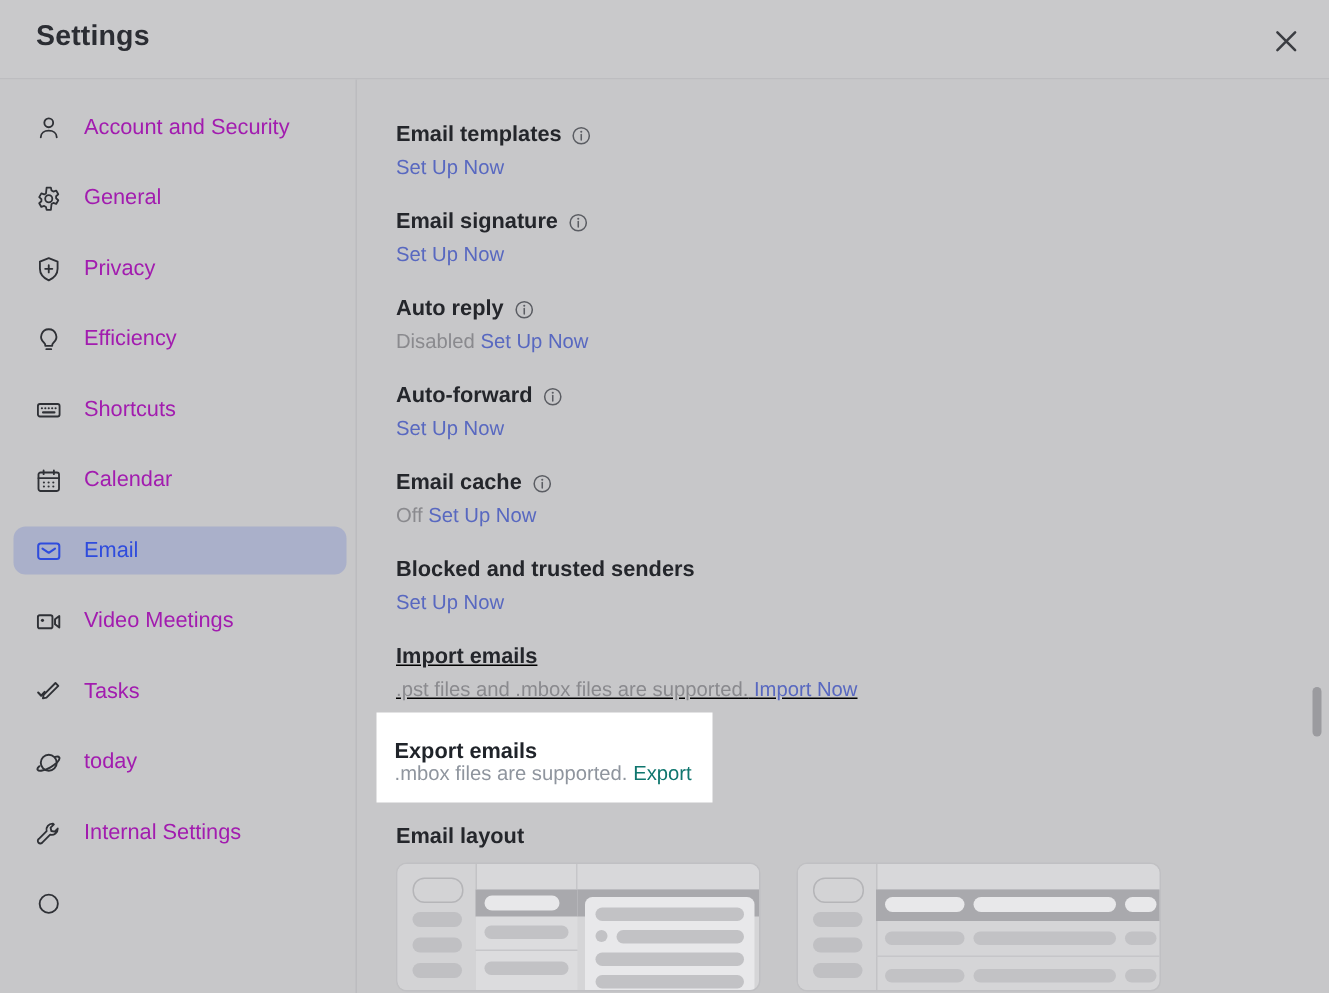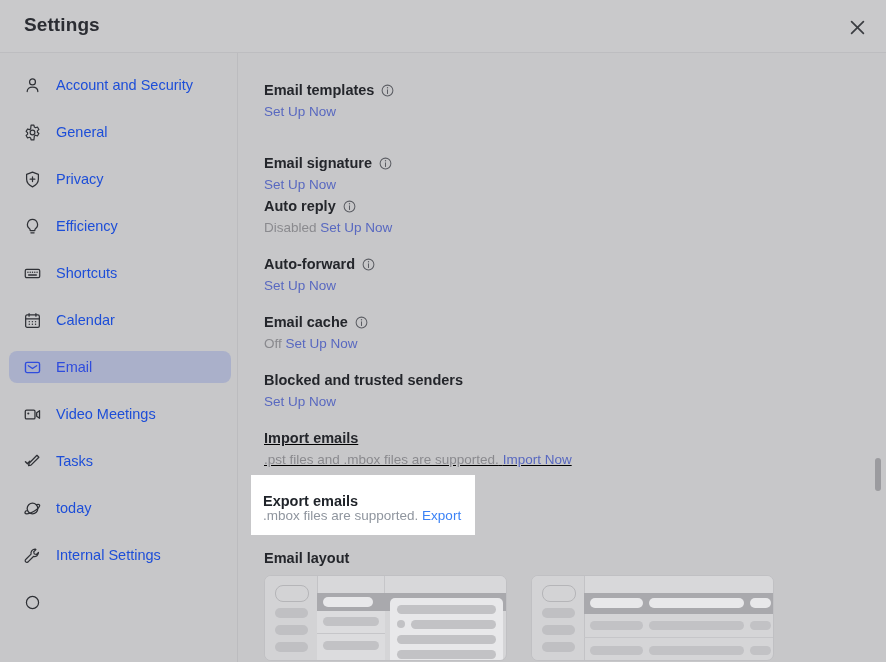--- a/index.html
+++ b/index.html
@@ -48,21 +48,21 @@
     border-radius:8px;padding-left:13px;box-sizing:border-box;
     cursor:pointer;
   }
   .nav-item .ic{
     width:20px;height:20px;flex:0 0 20px;
     display:flex;align-items:center;justify-content:center;
     color:#2f3136;
   }
   .nav-item .ic svg{display:block;}
   .nav-item .lbl{
-    margin-left:14px;font-size:14.5px;color:#1d4ed8;
+    margin-left:14px;font-size:14.5px;color:#a21caf;
     white-space:nowrap;
   }
   .nav-item.active{
     background:#aab0ca;
   }
   .nav-item.active .ic{color:#2f4cdd;}
   .nav-item.active .lbl{color:#2f4cdd;}
   .nav-item.clipped{margin-bottom:0;overflow:hidden;}
 
   
@@ -74,21 +74,21 @@
   .section{position:absolute;left:25px;}
   .sec-title{
     font-size:14.5px;font-weight:700;color:#24262b;
     display:flex;align-items:center;gap:7px;line-height:18px;
   }
   .info-ic{display:inline-flex;align-items:center;}
   .sec-sub{
     margin-top:4px;font-size:13.5px;line-height:18px;color:#8a8a8e;
   }
   .lnk{color:#5868c0;cursor:pointer;}
-  .lnk-bright{color:#3b82f6;cursor:pointer;}
+  .lnk-bright{color:#0f766e;cursor:pointer;}
   .sec-sub .lnk{margin-left:0;}
 
   
   .highlight-card{
     position:absolute;left:251px;top:475px;width:224px;height:60px;
     background:#ffffff;
     z-index:5;
   }
   .highlight-card .hc-title{
     position:absolute;left:12px;top:18px;
@@ -302,21 +302,21 @@
           <svg width="13" height="13" viewBox="0 0 14 14" fill="none">
             <circle cx="7" cy="7" r="5.8" stroke="#5b5d63" stroke-width="1.1"></circle>
             <path d="M7 6.1v4" stroke="#5b5d63" stroke-width="1.1" stroke-linecap="round"></path>
             <circle cx="7" cy="4.1" r=".75" fill="#5b5d63"></circle>
           </svg>
         </span>
       </div>
       <div class="sec-sub"><span class="lnk">Set Up Now</span></div>
     </div>
 
-    <div class="section" style="top:86px;margin-top:15px;">
+    <div class="section" style="top:86px;">
       <div class="sec-title">
         <span>Email signature</span>
         <span class="info-ic">
           <svg width="13" height="13" viewBox="0 0 14 14" fill="none">
             <circle cx="7" cy="7" r="5.8" stroke="#5b5d63" stroke-width="1.1"></circle>
             <path d="M7 6.1v4" stroke="#5b5d63" stroke-width="1.1" stroke-linecap="round"></path>
             <circle cx="7" cy="4.1" r=".75" fill="#5b5d63"></circle>
           </svg>
         </span>
       </div>

